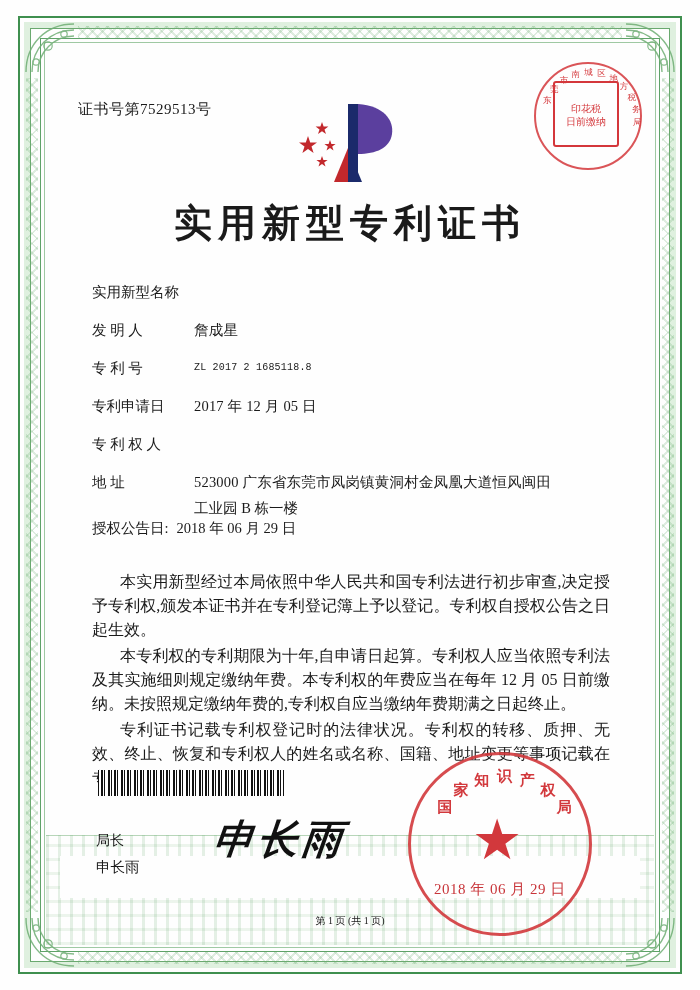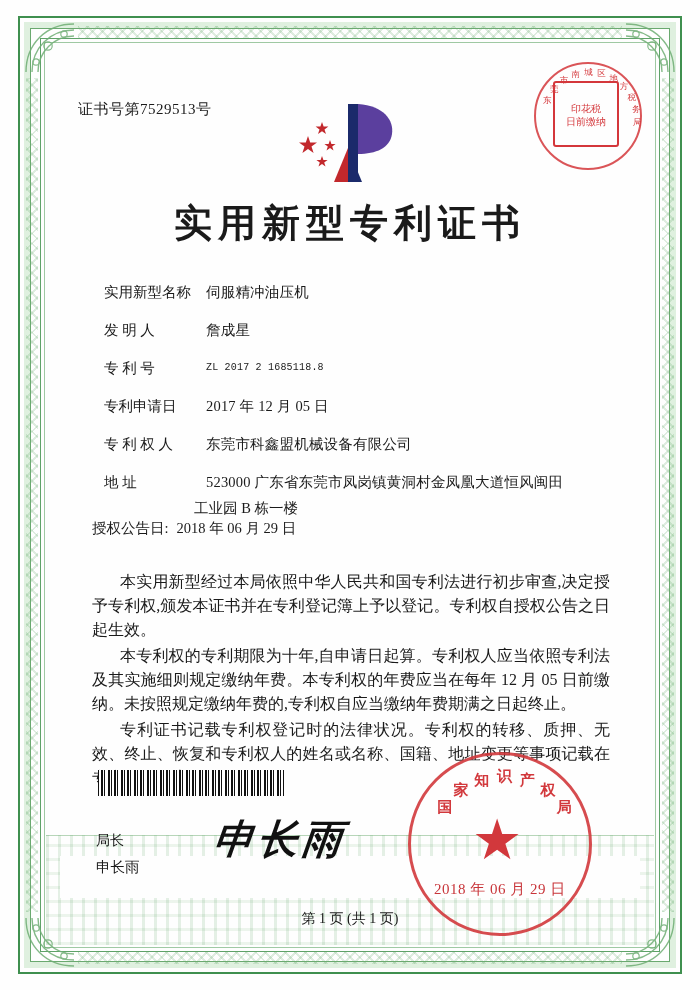--- a/index.html
+++ b/index.html
@@ -175,21 +175,20 @@
     position: absolute;
     left: 92px; top: 282px;
     width: 520px;
     font-size: 14.5px;
   }
   .field-row {
     display: flex;
     align-items: flex-start;
     margin-bottom: 18px;
     line-height: 20px;
-    margin-left: 12px;
   }
   .field-label {
     width: 102px;
     flex: 0 0 102px;
     letter-spacing: 0px;
   }
   .field-label.spaced {
     display: flex;
     justify-content: space-between;
     padding-right: 8px;
@@ -313,21 +312,21 @@
     font-size: 15px;
     letter-spacing: .5px;
     font-family: "Liberation Serif", serif;
   }
 
   .page-no {
     position: absolute;
     left: 0; right: 0;
     bottom: 62px;
     text-align: center;
-    font-size: 14px;
+    font-size: 10px;
   }
 </style>
 </head>
 <body>
 
 <div id="certificate">
 
   <div class="frame-outer"></div>
   <div class="frame-mid"></div>
   <div class="band left"></div>
@@ -410,41 +409,39 @@
       <div>日前缴纳</div>
     </div>
   </div>
 
   <div class="title">实用新型专利证书</div>
 
   <div class="fields">
 
     <div class="field-row">
       <div class="field-label">实用新型名称</div>
-      <div class="field-value">伺服精冲油压机</div>
     </div>
 
     <div class="field-row">
       <div class="field-label spaced">发 明 人</div>
       <div class="field-value">詹成星</div>
     </div>
 
     <div class="field-row">
       <div class="field-label spaced">专 利 号</div>
       <div class="field-value mono">ZL 2017 2 1685118.8</div>
     </div>
 
     <div class="field-row">
       <div class="field-label">专利申请日</div>
       <div class="field-value">2017 年 12 月 05 日</div>
     </div>
 
     <div class="field-row">
       <div class="field-label spaced">专 利 权 人</div>
-      <div class="field-value">东莞市科鑫盟机械设备有限公司</div>
     </div>
 
     <div class="field-row">
       <div class="field-label spaced">地 址</div>
       <div class="field-value">523000 广东省东莞市凤岗镇黄洞村金凤凰大道恒风闽田</div>
     </div>
 
     <div class="addr-second">工业园 B 栋一楼</div>
 
     <div class="two-col">

